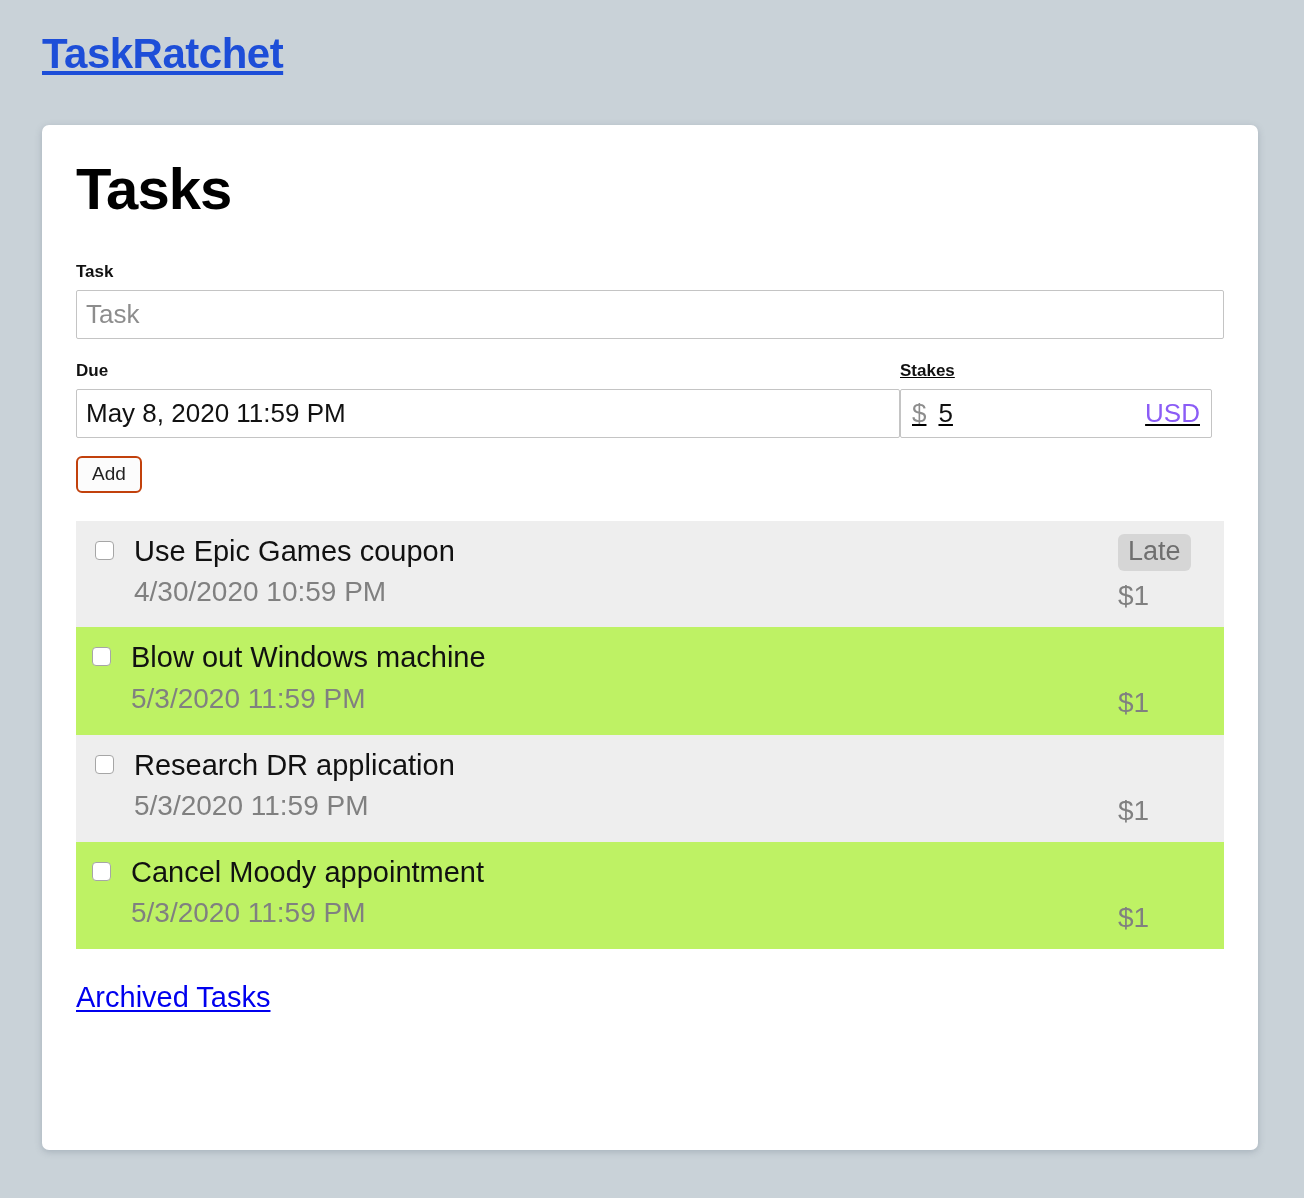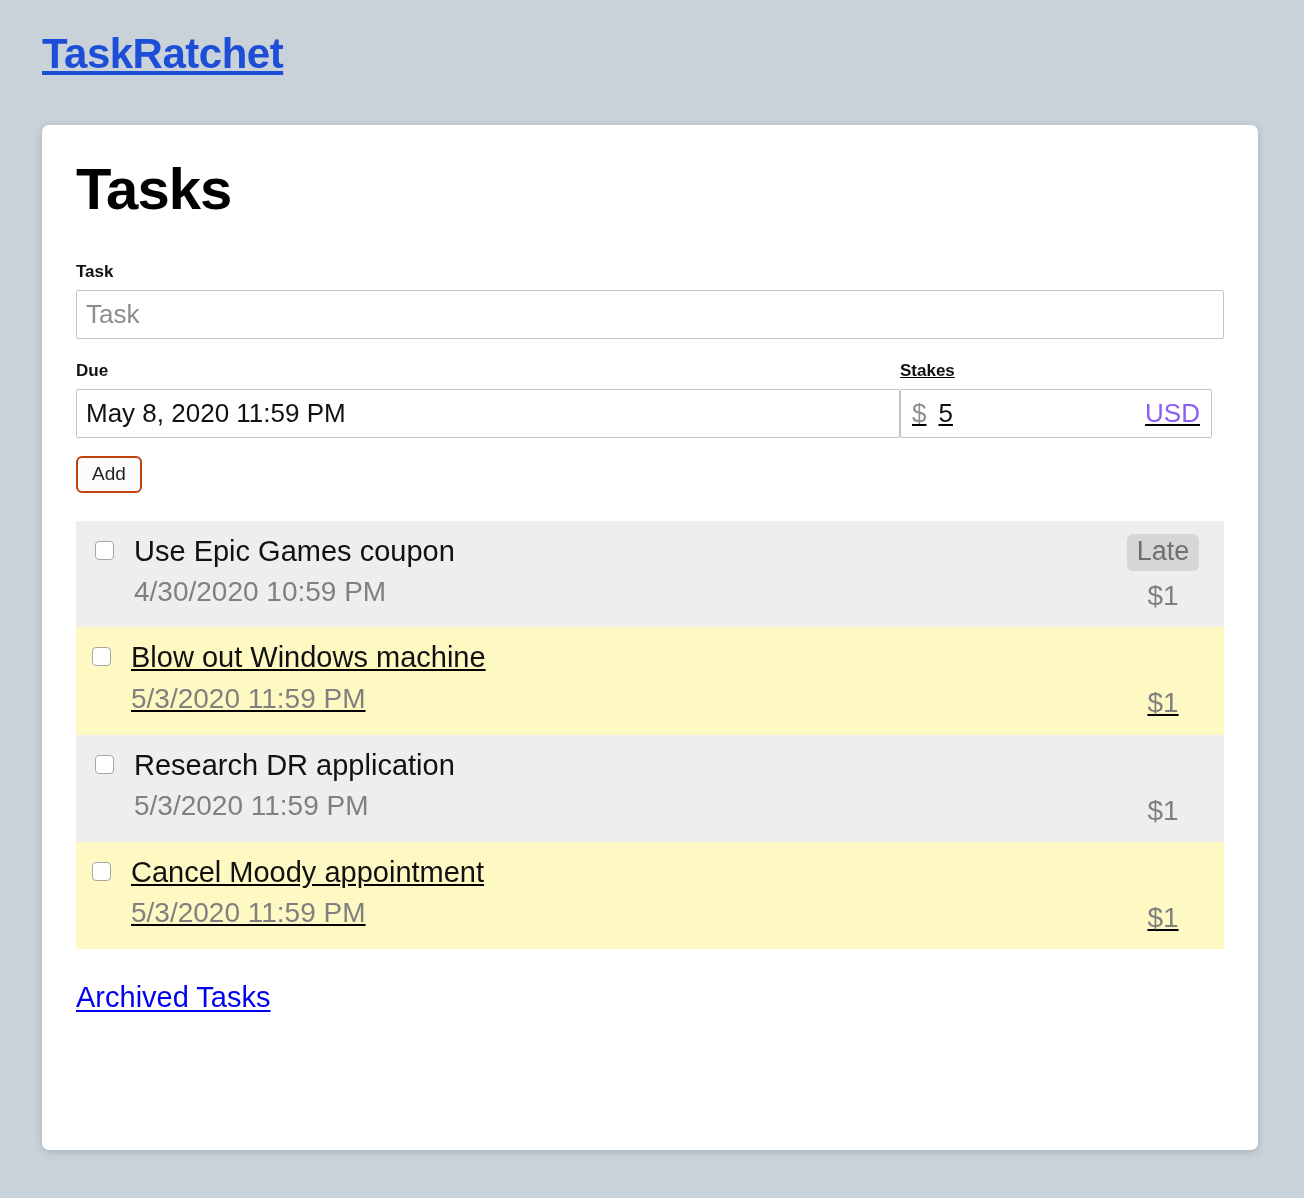--- a/index.html
+++ b/index.html
@@ -146,22 +146,21 @@
     display: flex;
     align-items: flex-start;
     padding: 13px 16px 15px 16px;
     box-sizing: border-box;
   }
   .task-row.striped {
     background: #eeeeee;
     padding-left: 19px;
   }
   .task-row.plain {
-    background: #fef9c3;
-    text-decoration: underline;
+    background: #bef264;
   }
 
   .task-check {
     -webkit-appearance: none;
     appearance: none;
     width: 19px;
     height: 19px;
     border: 1px solid #a6a6a6;
     border-radius: 4px;
     background: #ffffff;
@@ -186,21 +185,21 @@
     color: #808080;
     margin-top: 8px;
     line-height: 1.15;
   }
 
   .task-right {
     flex: 0 0 auto;
     text-align: right;
     display: flex;
     flex-direction: column;
-    align-items: center;
+    align-items: flex-start;
     min-width: 90px;
   }
   .badge-late {
     display: inline-block;
     background: #d6d6d6;
     color: #6f6f6f;
     font-size: 27px;
     border-radius: 6px;
     padding: 1px 10px 4px 10px;
     line-height: 1.2;

